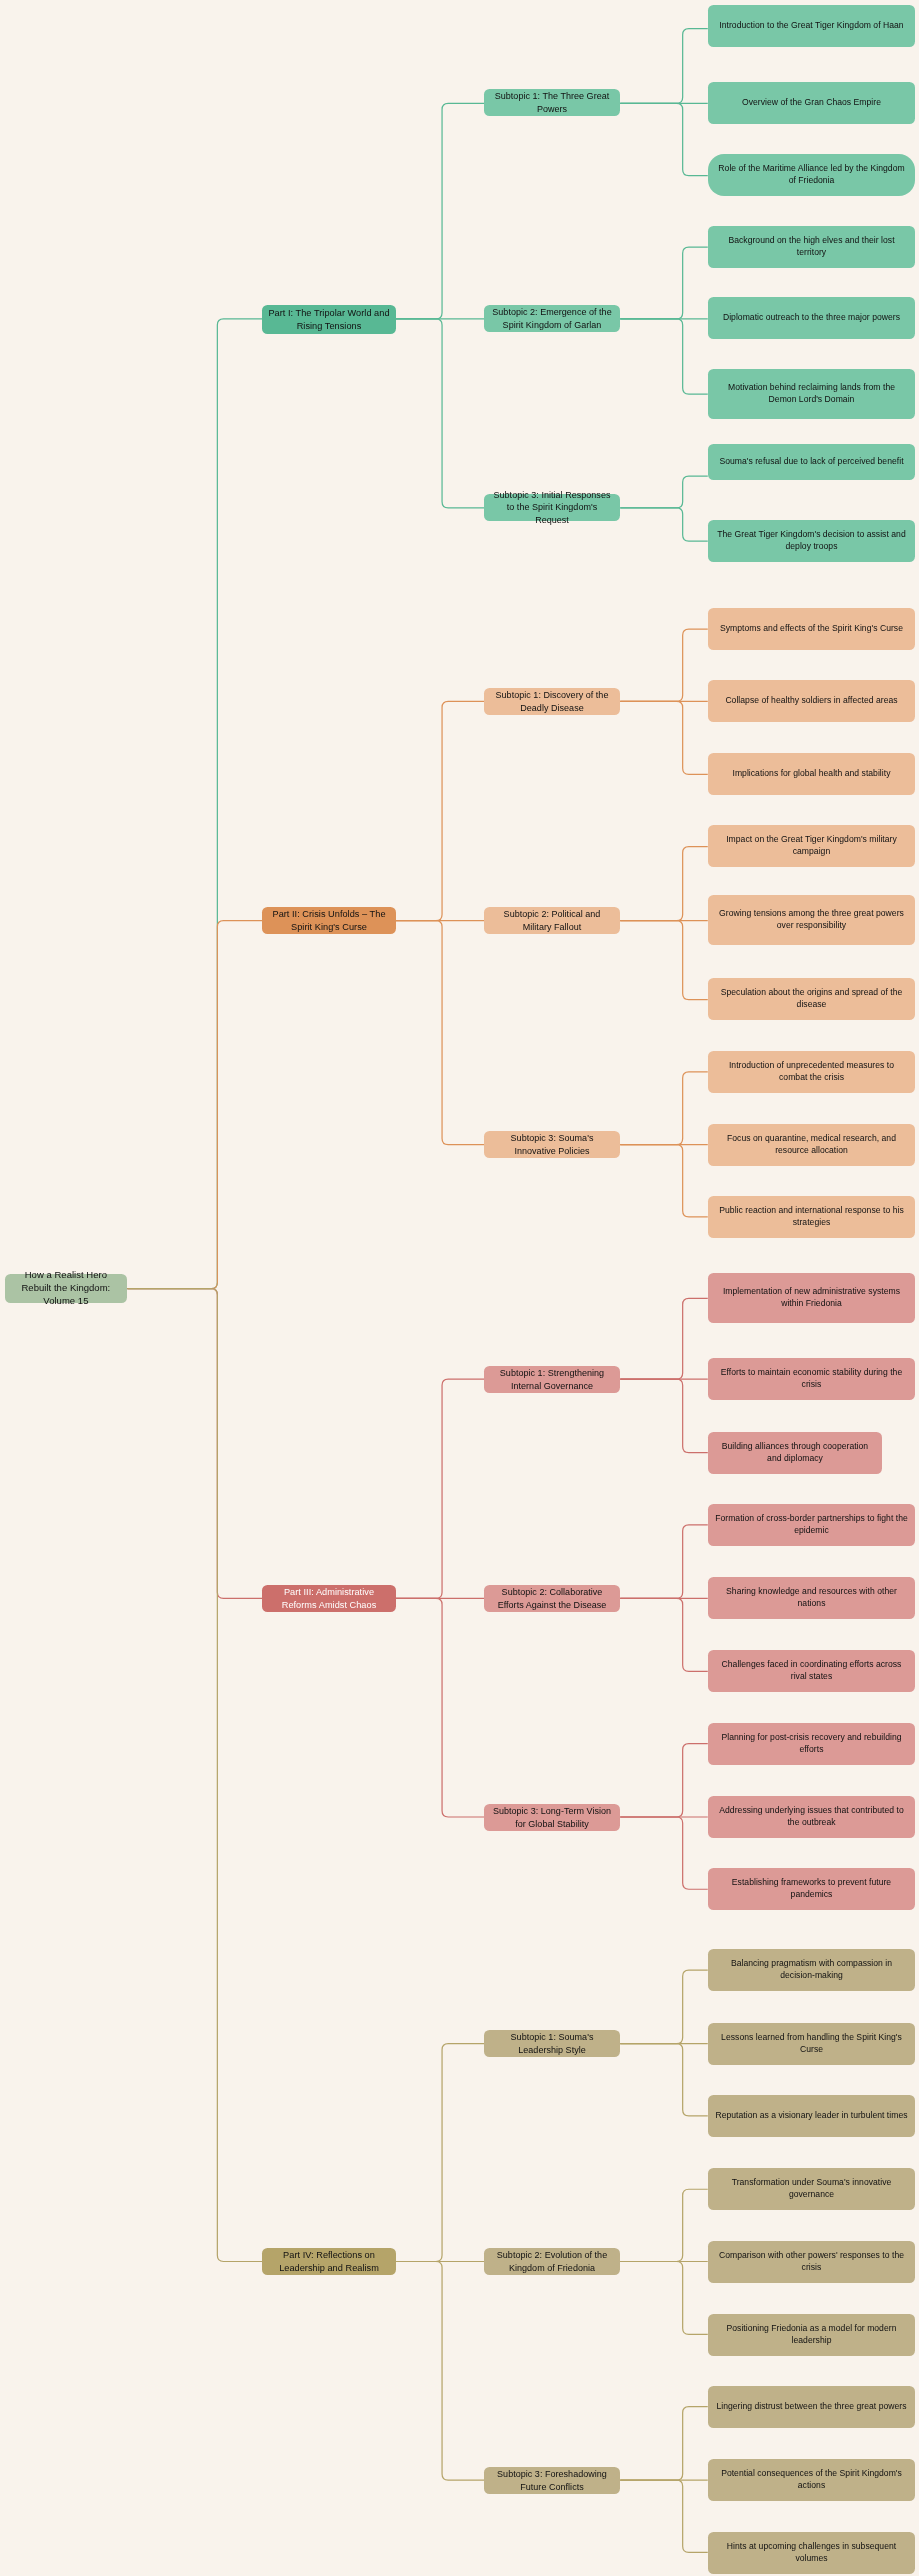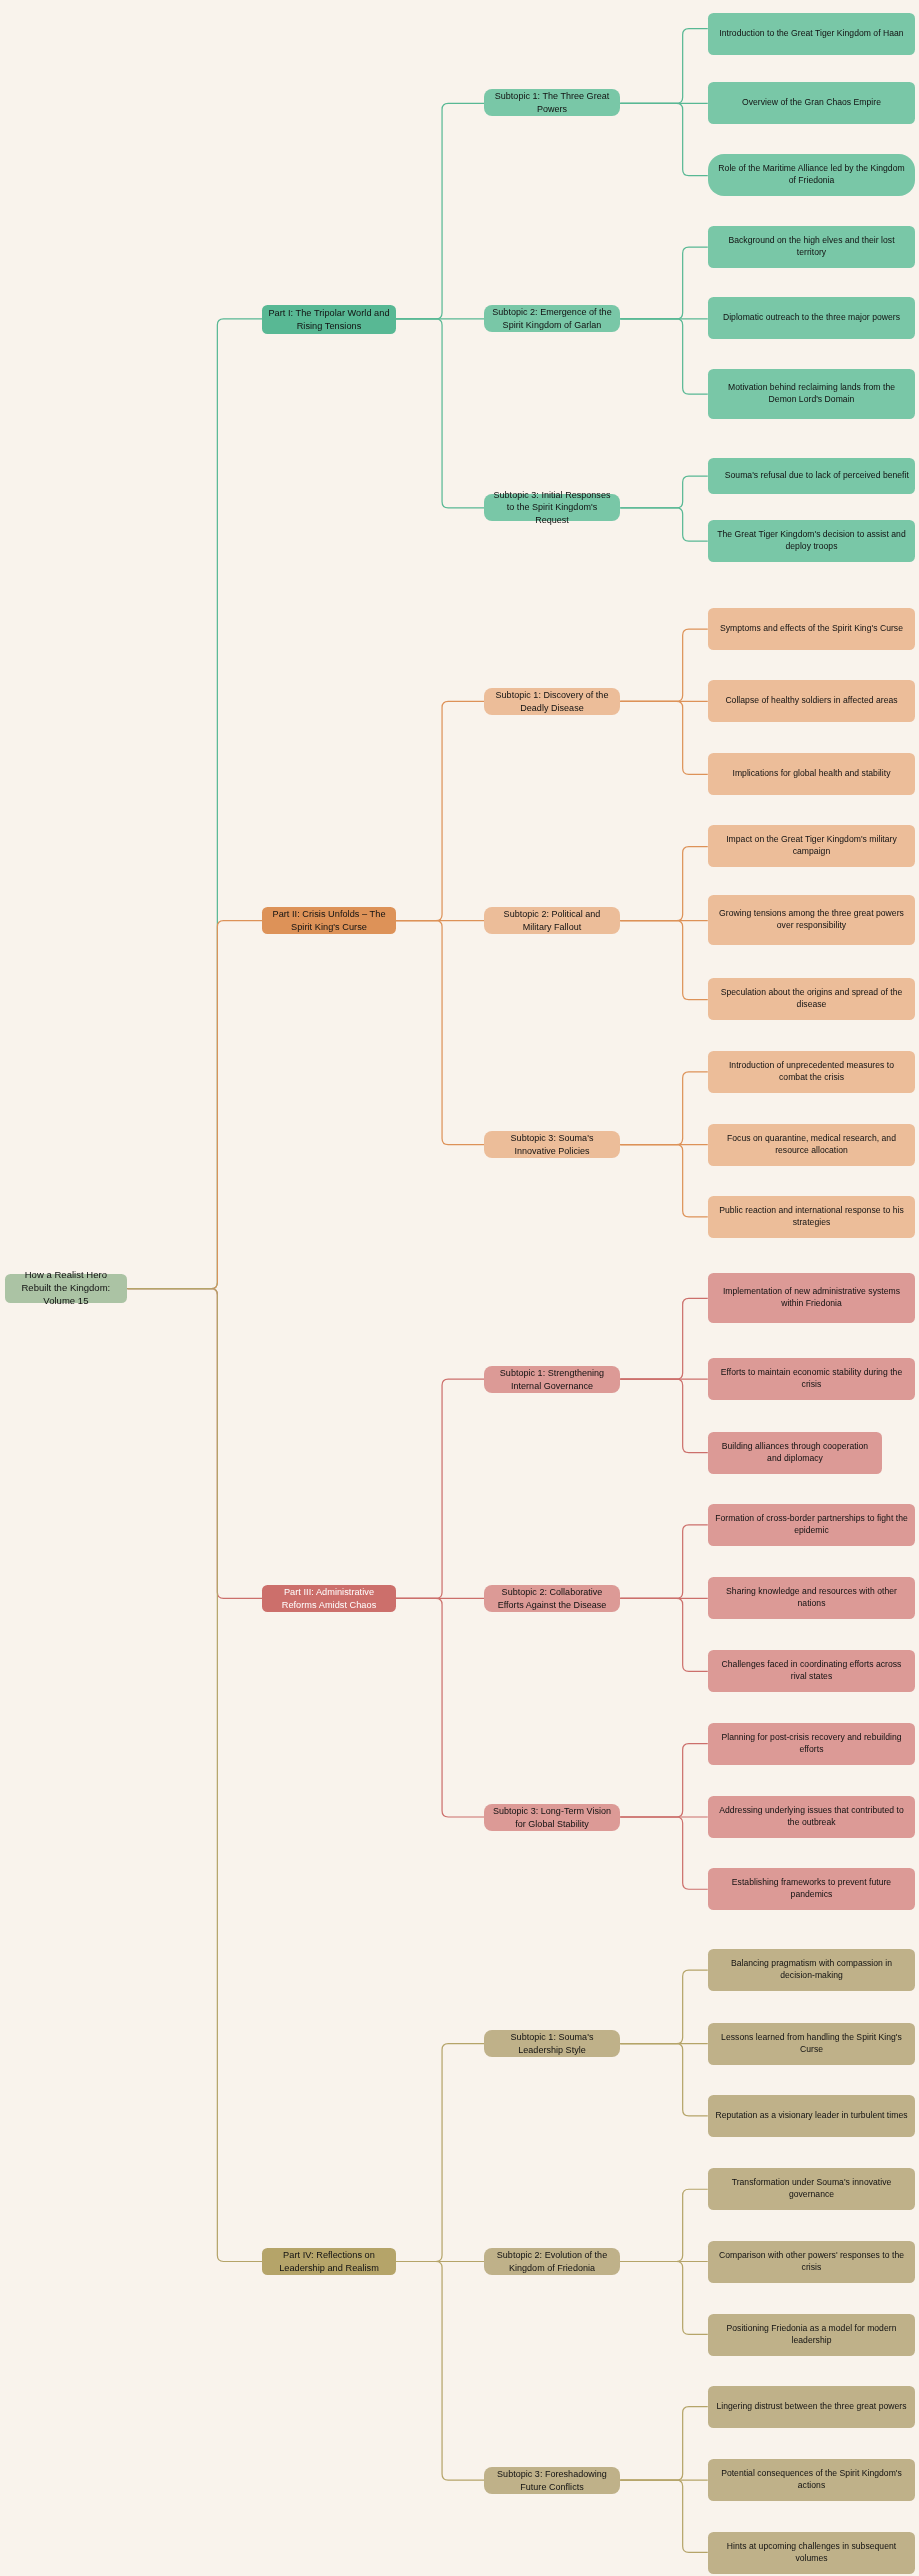--- a/index.html
+++ b/index.html
@@ -32,21 +32,21 @@
   }
 
   
   .branch{font-size:9.2px;}
   .branch-green{background:#58b894;}
   .branch-orange{background:#dd9258;}
   .branch-red{background:#cc6f6b;color:#ffffff;}
   .branch-olive{background:#b5a469;}
 
   
-  .sub{font-size:9px;border-radius:8px;}
+  .sub{font-size:9px;}
   .sub-green{background:#79c7a7;}
   .sub-orange{background:#ecbd99;}
   .sub-red{background:#dc9a96;}
   .sub-olive{background:#bfb189;}
 
   
   .leaf{font-size:8.6px;}
   .leaf-green{background:#79c7a7;}
   .leaf-orange{background:#ecbd99;}
   .leaf-red{background:#dc9a96;}
@@ -112,21 +112,21 @@
   <div id="nodes">
       <div class="node root" style="left: 4.9px; top: 1274px; width: 122px; height: 29px; background: rgb(171, 195, 164);">
         <span>How a Realist Hero Rebuilt the Kingdom: Volume 15</span>
       </div>
       <div class="node branch branch-green" style="left: 262px; top: 305px; width: 134px; height: 29px; background: rgb(88, 184, 148);">
         <span>Part I: The Tripolar World and Rising Tensions</span>
       </div>
       <div class="node sub sub-green" style="left: 484px; top: 89px; width: 136px; height: 27px; background: rgb(121, 199, 167);">
         <span>Subtopic 1: The Three Great Powers</span>
       </div>
-      <div class="node leaf leaf-green" style="left: 708px; top: 13px; width: 207px; height: 42px; background: rgb(121, 199, 167);">
+      <div class="node leaf leaf-green" style="left: 708px; top: 5px; width: 207px; height: 42px; background: rgb(121, 199, 167);">
         <span>Introduction to the Great Tiger Kingdom of Haan</span>
       </div>
       <div class="node leaf leaf-green" style="left: 708px; top: 82px; width: 207px; height: 42px; background: rgb(121, 199, 167);">
         <span>Overview of the Gran Chaos Empire</span>
       </div>
       <div class="node leaf leaf-green" style="left: 708px; top: 154px; width: 207px; height: 42px; background: rgb(121, 199, 167); border-radius: 16px;">
         <span>Role of the Maritime Alliance led by the Kingdom of Friedonia</span>
       </div>
       <div class="node sub sub-green" style="left: 484px; top: 305px; width: 136px; height: 27px; background: rgb(121, 199, 167);">
         <span>Subtopic 2: Emergence of the Spirit Kingdom of Garlan</span>
@@ -136,21 +136,21 @@
       </div>
       <div class="node leaf leaf-green" style="left: 708px; top: 297px; width: 207px; height: 42px; background: rgb(121, 199, 167);">
         <span>Diplomatic outreach to the three major powers</span>
       </div>
       <div class="node leaf leaf-green" style="left: 708px; top: 369px; width: 207px; height: 50px; background: rgb(121, 199, 167);">
         <span>Motivation behind reclaiming lands from the Demon Lord's Domain</span>
       </div>
       <div class="node sub sub-green" style="left: 484px; top: 494px; width: 136px; height: 27px; background: rgb(121, 199, 167);">
         <span>Subtopic 3: Initial Responses to the Spirit Kingdom's Request</span>
       </div>
-      <div class="node leaf leaf-green" style="left: 708px; top: 458px; width: 207px; height: 36px; background: rgb(121, 199, 167); justify-content: flex-end;">
+      <div class="node leaf leaf-green" style="left: 708px; top: 444px; width: 207px; height: 36px; background: rgb(121, 199, 167);">
         <span>Souma's refusal due to lack of perceived benefit</span>
       </div>
       <div class="node leaf leaf-green" style="left: 708px; top: 520px; width: 207px; height: 42px; background: rgb(121, 199, 167);">
         <span>The Great Tiger Kingdom's decision to assist and deploy troops</span>
       </div>
       <div class="node branch branch-orange" style="left: 262px; top: 907px; width: 134px; height: 27px; background: rgb(221, 146, 88);">
         <span>Part II: Crisis Unfolds – The Spirit King's Curse</span>
       </div>
       <div class="node sub sub-orange" style="left: 484px; top: 688px; width: 136px; height: 27px; background: rgb(236, 189, 153);">
         <span>Subtopic 1: Discovery of the Deadly Disease</span>

